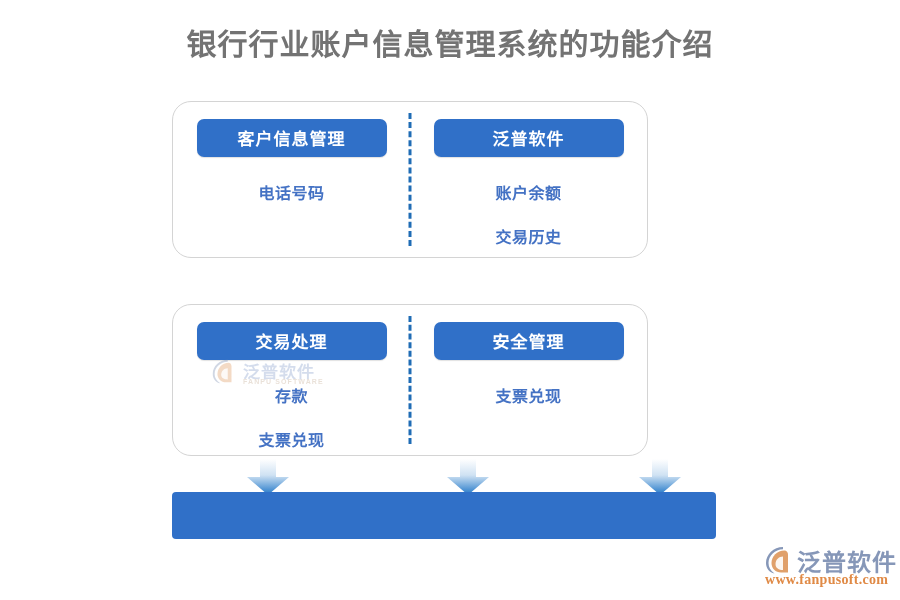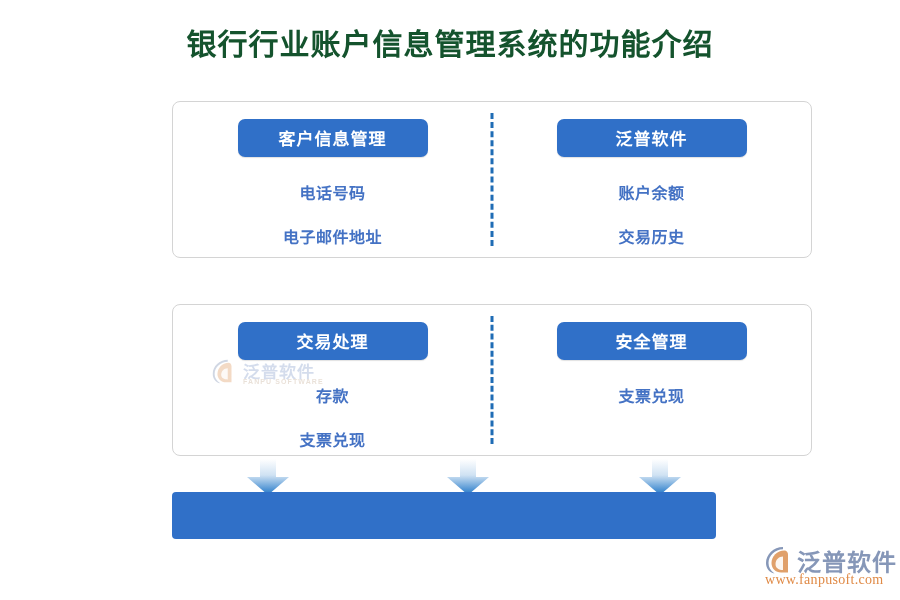--- a/index.html
+++ b/index.html
@@ -25,32 +25,32 @@
   
   .page-title {
     position: absolute;
     left: 0;
     top: 20px;
     width: 900px;
     text-align: center;
     font-size: 30px;
     font-weight: bold;
     letter-spacing: 1px;
-    color: #14532d;
+    color: #737373;
     white-space: nowrap;
   }
 
   
   .card {
     position: absolute;
     left: 172px;
-    width: 640px;
+    width: 476px;
     background: #ffffff;
     border: 1px solid #d4d4d4;
-    border-radius: 8px;
+    border-radius: 19px;
     box-sizing: border-box;
   }
   .card-1 { top: 101px; height: 157px; }
   .card-2 { top: 296px; height: 152px; margin-top: 8px; }
 
   .card-inner {
     position: relative;
     display: flex;
     width: 100%;
     height: 100%;
@@ -189,42 +189,41 @@
     font-weight: bold;
     color: #8697b8;
     letter-spacing: 1px;
     white-space: nowrap;
   }
   .corner-logo .logo-url {
     position: absolute;
     left: 2px;
     top: 29px;
     font-size: 14px;
-    font-weight: normal;
+    font-weight: bold;
     color: #e08a46;
     letter-spacing: 0.3px;
     white-space: nowrap;
     font-family: "Liberation Serif", "DejaVu Serif", serif;
   }
 </style>
 </head>
 <body>
 
 <div class="page">
 
   <div class="page-title">银行行业账户信息管理系统的功能介绍</div>
 
   <div class="card card-1">
     <div class="card-inner">
       <div class="divider"></div>
 
       <div class="card-col">
         <div class="pill">客户信息管理</div>
         <div class="item first">电话号码</div>
-        <div class="item">电子邮件地址</div>
       </div>
 
       <div class="card-col">
         <div class="pill">泛普软件</div>
         <div class="item first">账户余额</div>
         <div class="item">交易历史</div>
       </div>
     </div>
   </div>
 

